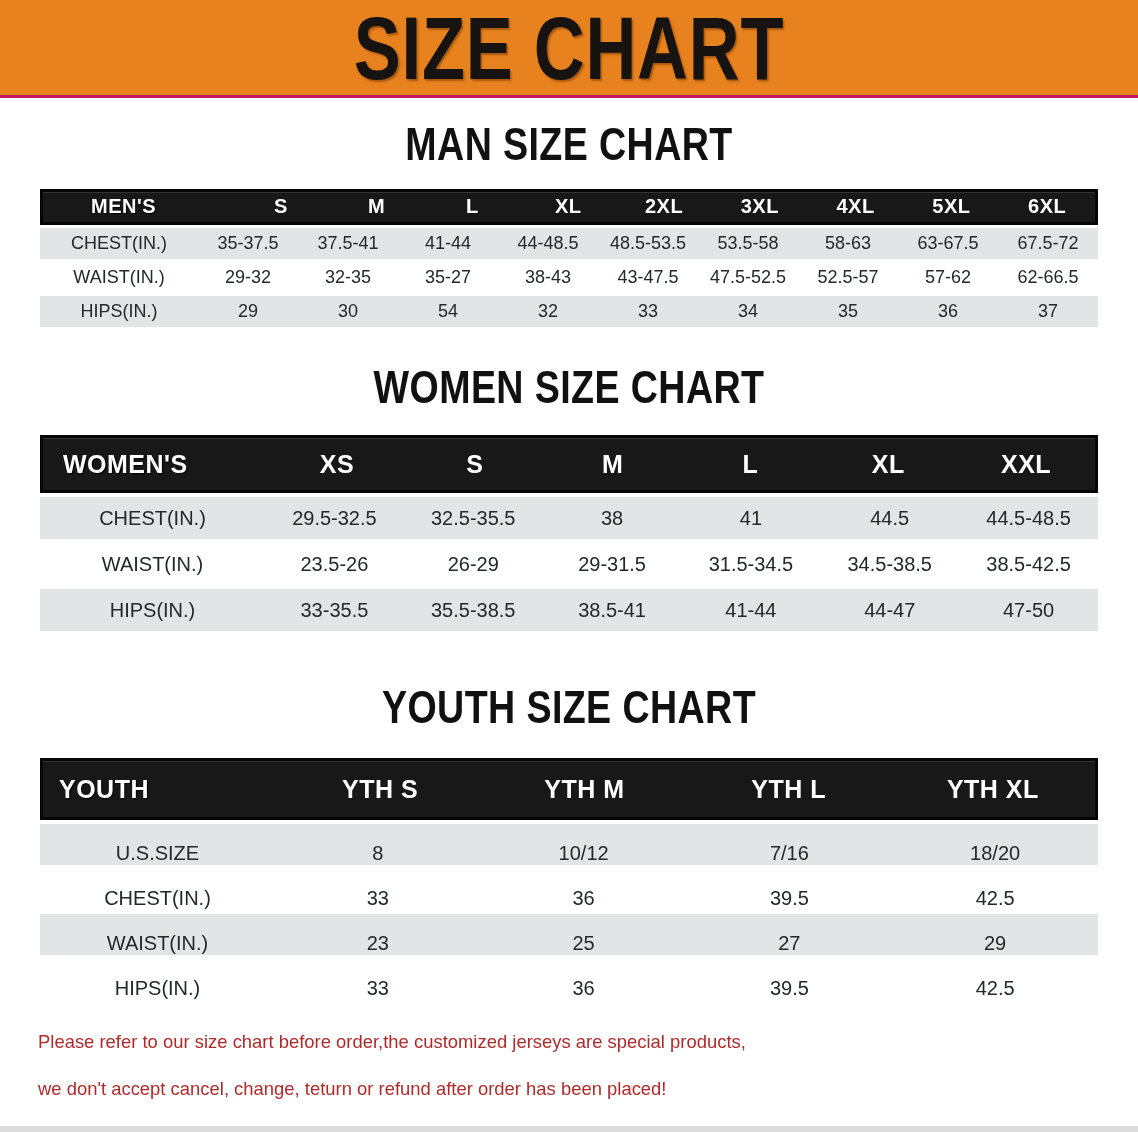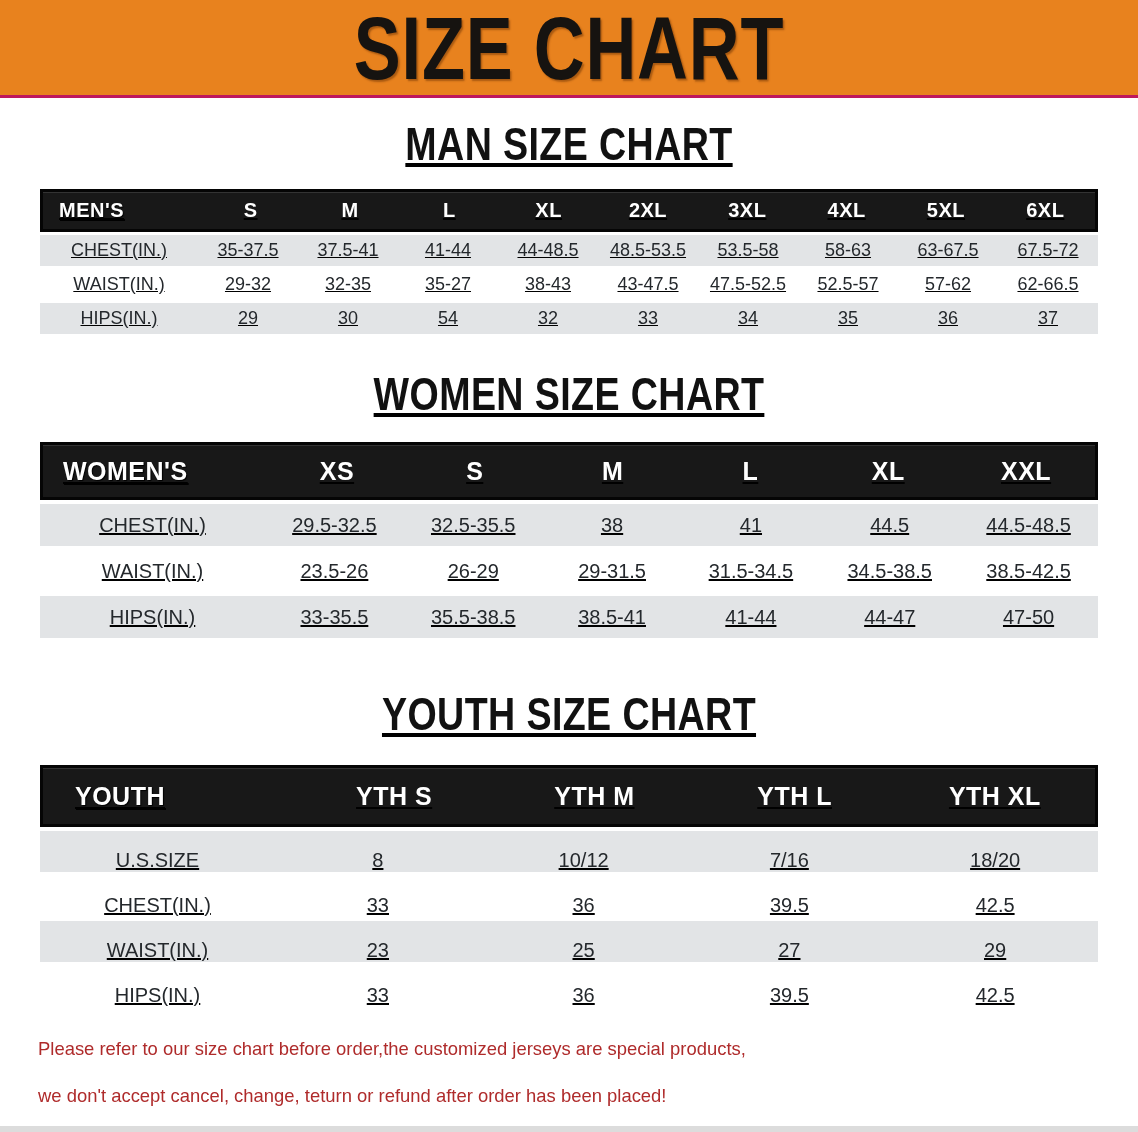--- a/index.html
+++ b/index.html
@@ -28,21 +28,21 @@
     font-weight: bold;
     color: #161310;
     letter-spacing: 1px;
     white-space: nowrap;
     transform: scaleX(0.80) scaleY(1.02);
     text-shadow: 2px 2px 2px rgba(90,40,0,0.45);
     line-height: 1;
   }
 
   
-  .chart-section { margin: 0 40px; text-decoration: underline; }
+  .chart-section { margin: 0 40px; }
   .section-heading {
     text-align: center;
     font-size: 47px;
     font-weight: bold;
     color: #111111;
     margin: 0;
     line-height: 1.1;
     transform: scaleX(0.80);
     white-space: nowrap;
     letter-spacing: 0.5px;
@@ -88,37 +88,37 @@
     color: #24282c;
     white-space: nowrap;
   }
   .trow .label-cell {
     flex: none;
     text-align: center;
     color: #24282c;
   }
 
   
-  .sec0 .thead { height: 43px; }
+  .sec0 .thead { height: 36px; padding-left: 32px; }
   .sec0 .thead .label-cell { width: 158px; font-size: 28px; }
   .sec0 .thead .cell { font-size: 20px; }
   .sec0 .trow { height: 31px; margin-top: 3px; }
   .sec0 .trow .label-cell { width: 158px; font-size: 18px; }
   .sec0 .trow .cell { font-size: 18px; }
 
   
   .sec1 .thead { height: 58px; }
   .sec1 .thead .label-cell { width: 225px; font-size: 30px; padding-left: 20px; }
   .sec1 .thead .cell { font-size: 25px; }
   .sec1 .trow { height: 42px; }
   .sec1 .trow .label-cell { width: 225px; font-size: 20px; }
   .sec1 .trow .cell { font-size: 20px; }
 
   
-  .sec2 .thead { height: 62px; padding-left: 16px; }
+  .sec2 .thead { height: 62px; }
   .sec2 .thead .label-cell { width: 235px; font-size: 30px; }
   .sec2 .thead .cell { font-size: 25px; }
   .sec2 .trow { height: 41px; align-items: flex-end; }
   .sec2 .trow .label-cell { width: 235px; font-size: 20px; }
   .sec2 .trow .cell { font-size: 20px; }
 
   
   .disclaimer {
     margin: 18px 38px 0;
     color: #AF2B2B;

